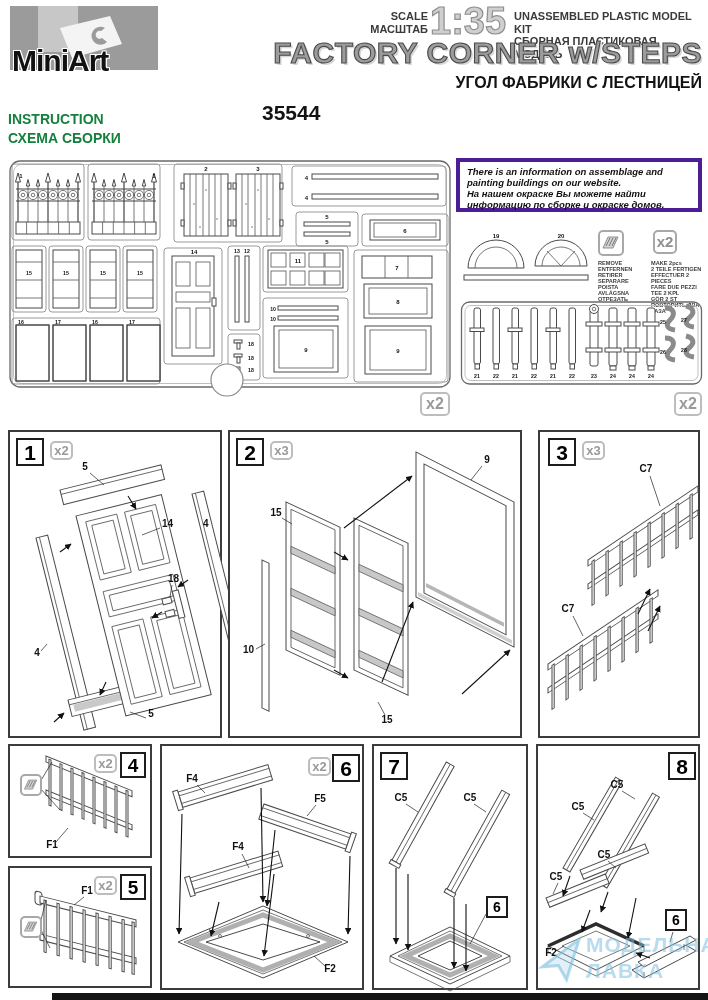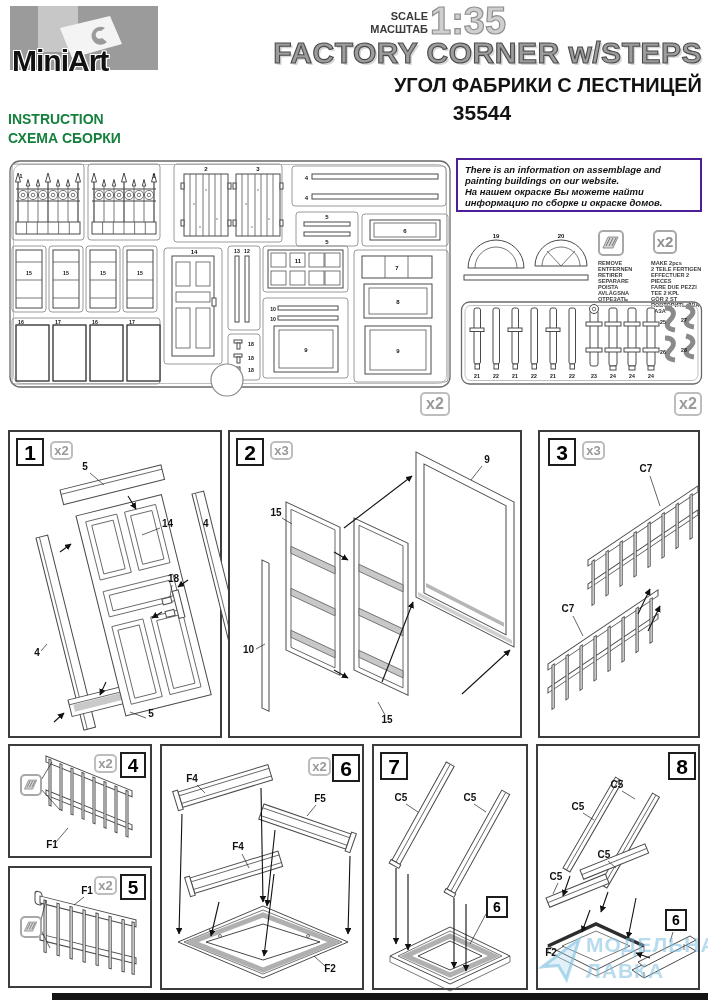--- a/index.html
+++ b/index.html
@@ -44,24 +44,28 @@
     <polygon points="50,22 100,10 112,38 62,52" fill="#f4f4f4"></polygon>
     <path d="M95,22 a9,9 0 1 0 2,14 l-5,-4 a4,4 0 1 1 -1,-7 z" fill="#9b9b9b"></path>
   </svg>
   <div class="abs" style="left:12px;top:44px;width:146px;font-size:30px;font-weight:bold;color:#111;letter-spacing:-1px;text-shadow:-1px -1px 0 #fff,1px -1px 0 #fff,-1px 1px 0 #fff,1px 1px 0 #fff">MiniArt</div>
 
   <div class="hdr-small" style="left:362px;top:10px;width:66px;text-align:right">
     <span>SCALE</span><br>
     <span>МАСШТАБ</span>
   </div>
   <div class="abs" style="left:430px;top:0px;width:80px;font-size:38px;font-weight:800;color:#cfcfcf;-webkit-text-stroke:1.2px #8f8f8f">1:35</div>
+  <div class="hdr-small" style="left:514px;top:10px;width:190px">
+    <span>UNASSEMBLED PLASTIC MODEL KIT</span><br>
+    <span>СБОРНАЯ ПЛАСТИКОВАЯ МОДЕЛЬ</span>
+  </div>
 
   <div class="abs" style="left:262px;top:36px;width:440px;text-align:right;font-size:30px;font-weight:800;color:#9c9c9c;-webkit-text-stroke:1.1px #4a4a4a;text-shadow:2px 2px 0 #d8d8d8;letter-spacing:.5px">FACTORY CORNER w/STEPS</div>
-  <div class="abs" style="left:262px;top:74px;width:440px;text-align:right;font-size:20px;font-weight:800;color:#131313">УГОЛ ФАБРИКИ С ЛЕСТНИЦЕЙ</div>
-  <div class="abs" style="left:262px;top:101px;width:440px;text-align:center;font-size:21px;font-weight:800;color:#131313">35544</div>
+  <div class="abs" style="left:262px;top:74px;width:440px;text-align:right;font-size:16px;font-weight:800;color:#131313">УГОЛ ФАБРИКИ С ЛЕСТНИЦЕЙ</div>
+  <div class="abs" style="left:262px;top:101px;width:440px;text-align:left;font-size:21px;font-weight:800;color:#131313">35544</div>
 
   <div class="abs" style="left:8px;top:110px;font-size:14px;font-weight:800;line-height:19px;color:#15803d">
     <span>INSTRUCTION</span><br>
     <span>СХЕМА СБОРКИ</span>
   </div>
 
   <svg style="left:8px;top:158px" width="446" height="246" viewBox="0 0 446 246">
     <defs>
       <pattern id="louver" width="4" height="3" patternUnits="userSpaceOnUse">
         <line x1="0" y1="1.2" x2="4" y2="1.2" stroke="#8a8a8a" stroke-width="1"></line>
@@ -267,21 +271,21 @@
     </g>
     <text class="pl5 start" x="10" y="166">16</text>
     <text class="pl5 start" x="47" y="166">17</text>
     <text class="pl5 start" x="84" y="166">16</text>
     <text class="pl5 start" x="121" y="166">17</text>
 
     <circle cx="219" cy="222" r="16" fill="#fff" stroke="#8a8a8a" stroke-width="1.2"></circle>
   </svg>
   <div class="mult" style="left:420px;top:392px;height:24px;min-width:30px;font-size:16px;line-height:20px">x2</div>
 
-  <div class="abs" style="left:456px;top:158px;width:246px;height:54px;border:2px solid #4c1d95;box-sizing:border-box;padding:4px 7px;font-size:9.5px;font-weight:bold;font-style:italic;line-height:11px;color:#111">
+  <div class="abs" style="left:456px;top:158px;width:246px;height:54px;border:4px solid #4c1d95;box-sizing:border-box;padding:4px 7px;font-size:9.5px;font-weight:bold;font-style:italic;line-height:11px;color:#111">
     <div>There is an information on assemblage and painting buildings on our website.</div>
     <div>На нашем окраске Вы можете найти информацию по сборке и окраске домов.</div>
   </div>
 
   <svg style="left:456px;top:212px" width="146" height="72" viewBox="0 0 146 72">
     <text class="pl6" x="40" y="26">19</text>
     <g>
       <path d="M12,56 A28,28 0 0 1 68,56 Z" class="part"></path>
       <path d="M19,56 A21,21 0 0 1 61,56" class="ln"></path>
     </g>

